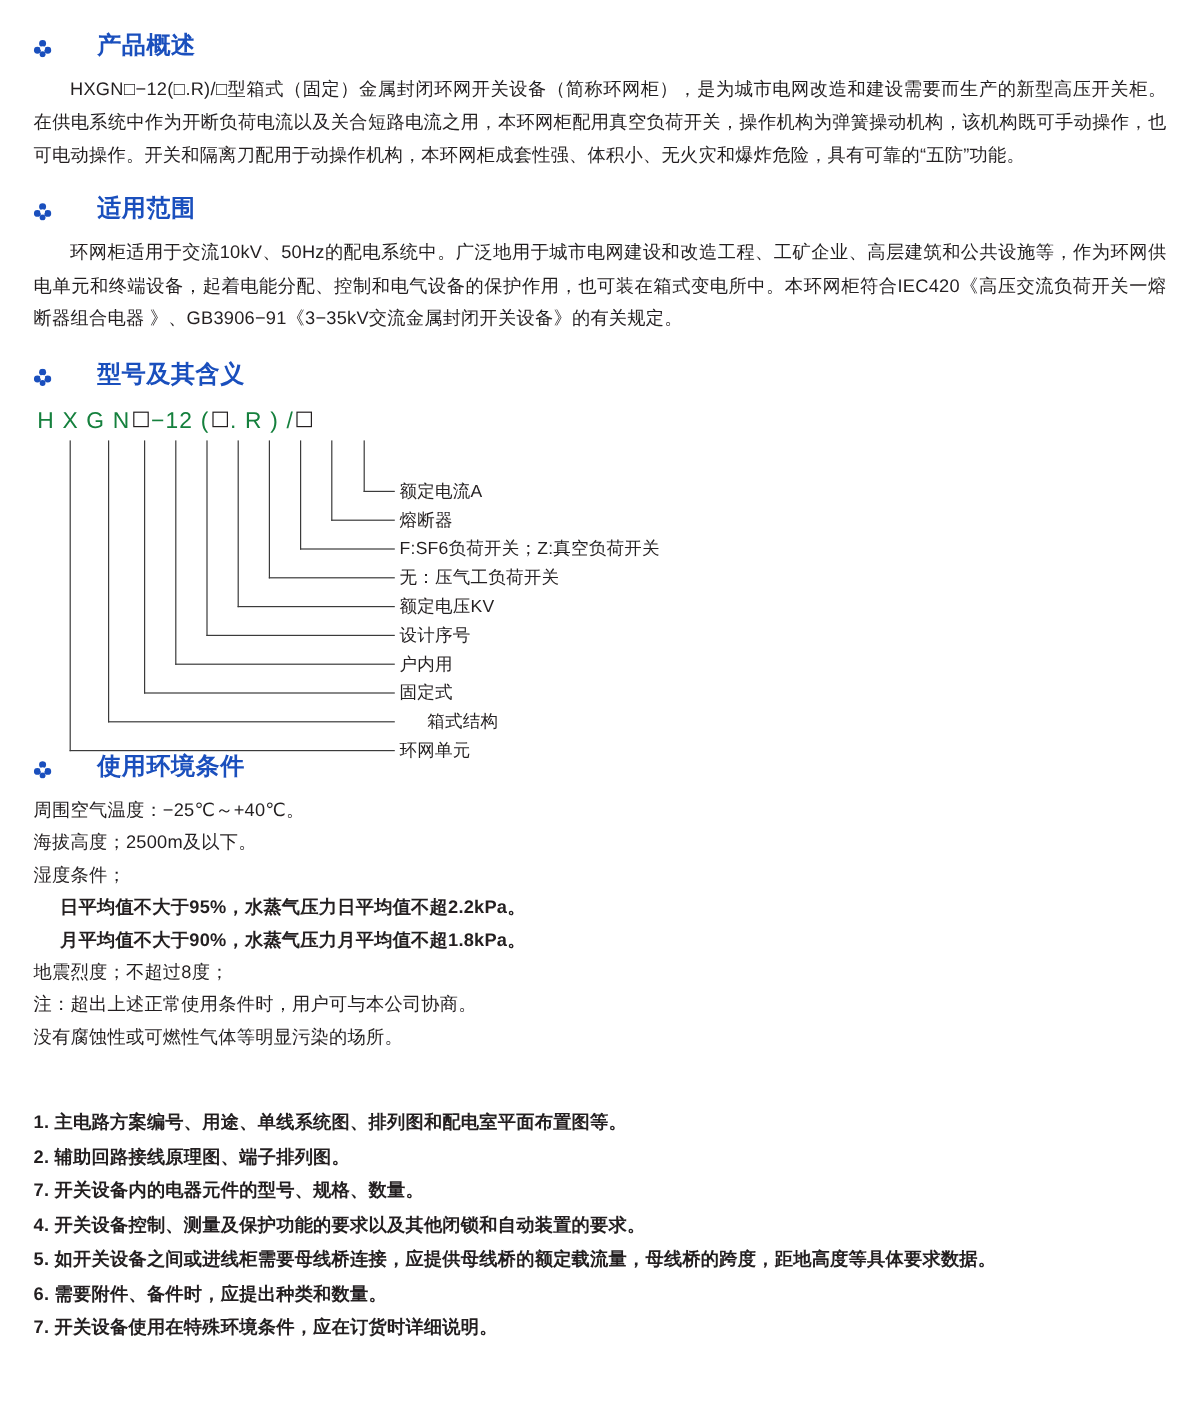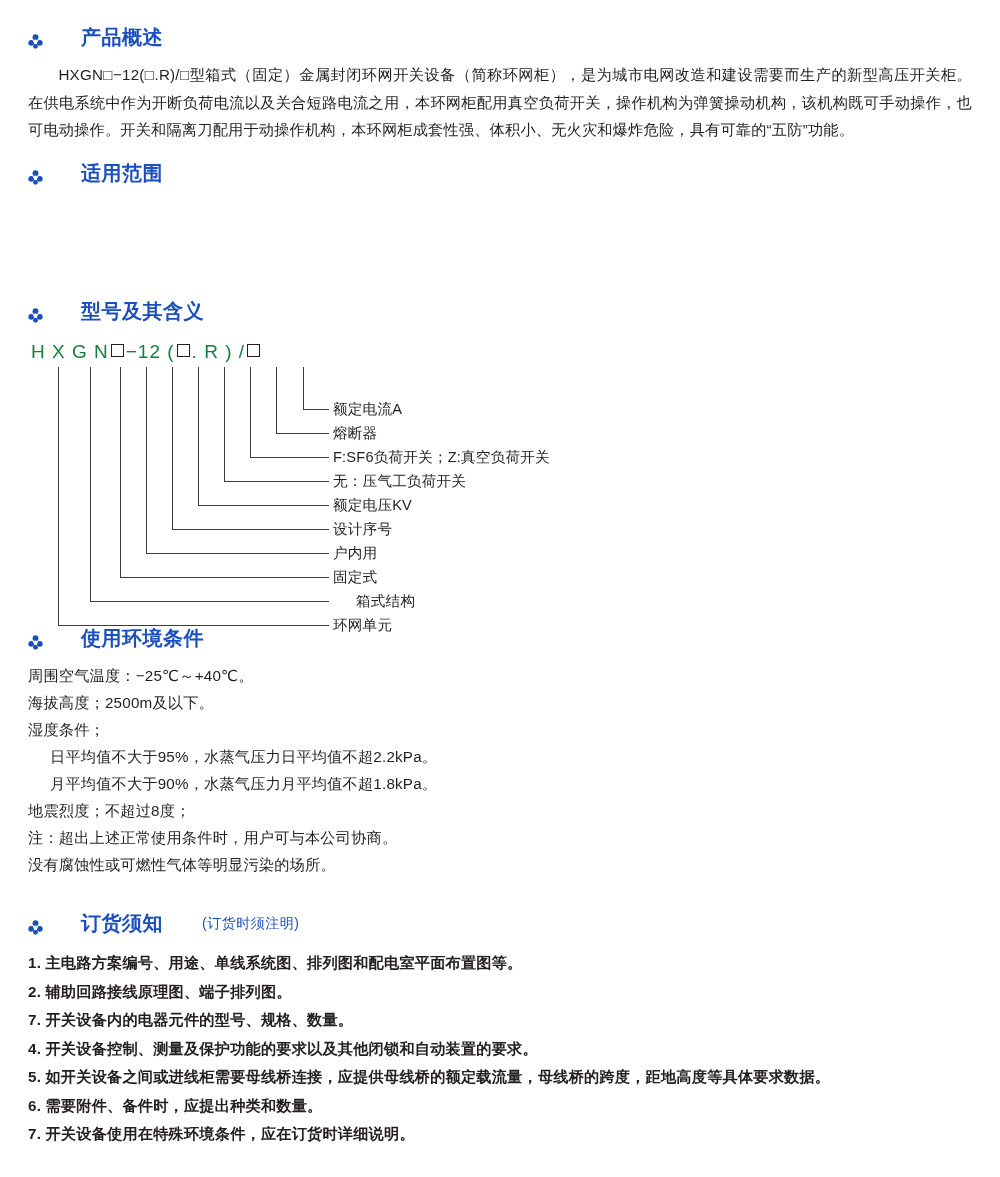--- a/index.html
+++ b/index.html
@@ -114,21 +114,21 @@
   }
 
   #sec-env           { left: 28px;  top: 625px; width: 944px; }
   #env-body          { margin-top: 10px; }
   .env-line {
     font-size: 15.2px;
     line-height: 1.78;
     color: #231f20;
     letter-spacing: 0.2px;
   }
-  .env-line.sub-ind { padding-left: 22px; }
+  .env-line.sub-ind { padding-left: 22px; font-weight: bold; }
 
   #sec-order         { left: 28px;  top: 910px; width: 944px; }
   #order-body        { margin-top: 12px; font-weight: bold; }
   .order-line {
     font-size: 15.2px;
     line-height: 1.88;
     color: #231f20;
     letter-spacing: 0.2px;
   }
 </style>
@@ -163,20 +163,21 @@
             <circle cx="8" cy="3.4" r="3.1"></circle>
             <circle cx="3.4" cy="9.4" r="3.1"></circle>
             <circle cx="12.6" cy="9.4" r="3.1"></circle>
             <circle cx="8" cy="13" r="2.6"></circle>
             <circle cx="8" cy="8" r="2.2" fill="#ffffff"></circle>
           </g>
         </svg>
       </span>
       <span>适用范围</span>
     </div>
+    <div class="para indent" id="scope-body">环网柜适用于交流10kV、50Hz的配电系统中。广泛地用于城市电网建设和改造工程、工矿企业、高层建筑和公共设施等，作为环网供电单元和终端设备，起着电能分配、控制和电气设备的保护作用，也可装在箱式变电所中。本环网柜符合IEC420《高压交流负荷开关一熔断器组合电器 》、GB3906−91《3−35kV交流金属封闭开关设备》的有关规定。</div>
   </div>
 
   <div class="blk" id="sec-model">
     <div class="section-head">
       <span class="flower-icon">
         <svg width="15" height="15" viewBox="0 0 16 16">
           <g fill="#1a4fbd">
             <circle cx="8" cy="3.4" r="3.1"></circle>
             <circle cx="3.4" cy="9.4" r="3.1"></circle>
             <circle cx="12.6" cy="9.4" r="3.1"></circle>
@@ -248,35 +249,20 @@
       <div class="env-line">湿度条件；</div>
       <div class="env-line sub-ind">日平均值不大于95%，水蒸气压力日平均值不超2.2kPa。</div>
       <div class="env-line sub-ind">月平均值不大于90%，水蒸气压力月平均值不超1.8kPa。</div>
       <div class="env-line">地震烈度；不超过8度；</div>
       <div class="env-line">注：超出上述正常使用条件时，用户可与本公司协商。</div>
       <div class="env-line">没有腐蚀性或可燃性气体等明显污染的场所。</div>
     </div>
   </div>
 
   <div class="blk" id="sec-order">
-    <div class="section-head">
-      <span class="flower-icon">
-        <svg width="15" height="15" viewBox="0 0 16 16">
-          <g fill="#1a4fbd">
-            <circle cx="8" cy="3.4" r="3.1"></circle>
-            <circle cx="3.4" cy="9.4" r="3.1"></circle>
-            <circle cx="12.6" cy="9.4" r="3.1"></circle>
-            <circle cx="8" cy="13" r="2.6"></circle>
-            <circle cx="8" cy="8" r="2.2" fill="#ffffff"></circle>
-          </g>
-        </svg>
-      </span>
-      <span>订货须知</span>
-      <span class="sub">(订货时须注明)</span>
-    </div>
     <div id="order-body">
       <div class="order-line">1. 主电路方案编号、用途、单线系统图、排列图和配电室平面布置图等。</div>
       <div class="order-line">2. 辅助回路接线原理图、端子排列图。</div>
       <div class="order-line">7. 开关设备内的电器元件的型号、规格、数量。</div>
       <div class="order-line">4. 开关设备控制、测量及保护功能的要求以及其他闭锁和自动装置的要求。</div>
       <div class="order-line">5. 如开关设备之间或进线柜需要母线桥连接，应提供母线桥的额定载流量，母线桥的跨度，距地高度等具体要求数据。</div>
       <div class="order-line">6. 需要附件、备件时，应提出种类和数量。</div>
       <div class="order-line">7. 开关设备使用在特殊环境条件，应在订货时详细说明。</div>
     </div>
   </div>

